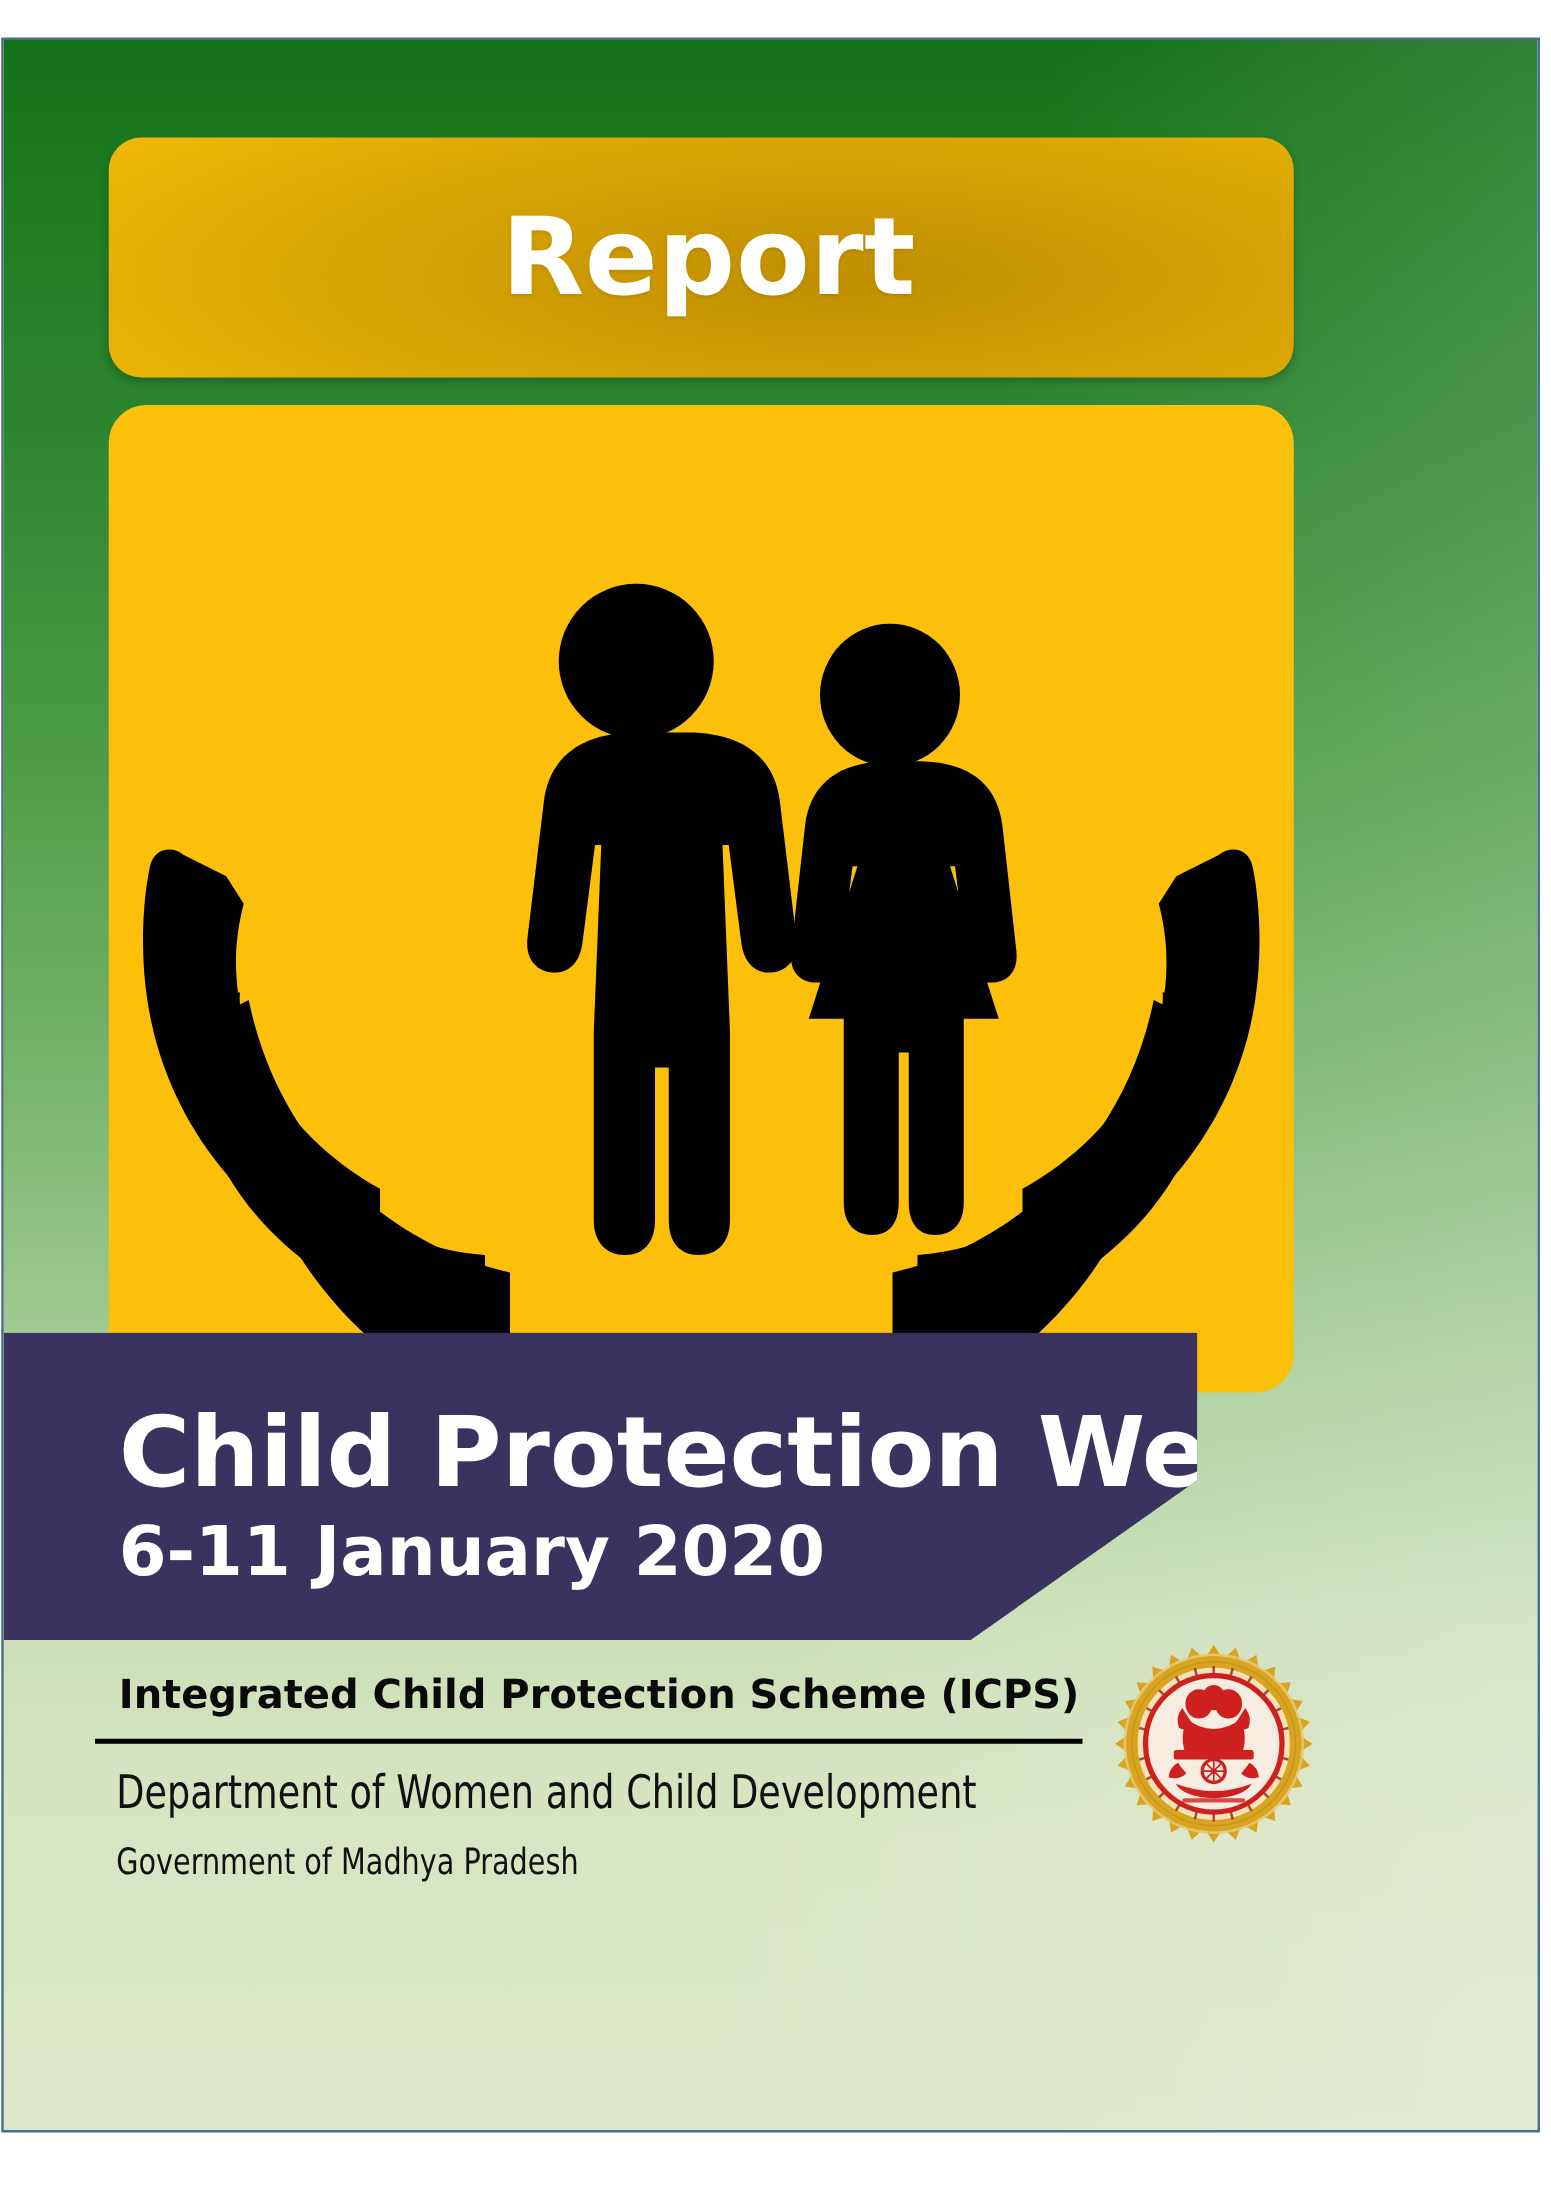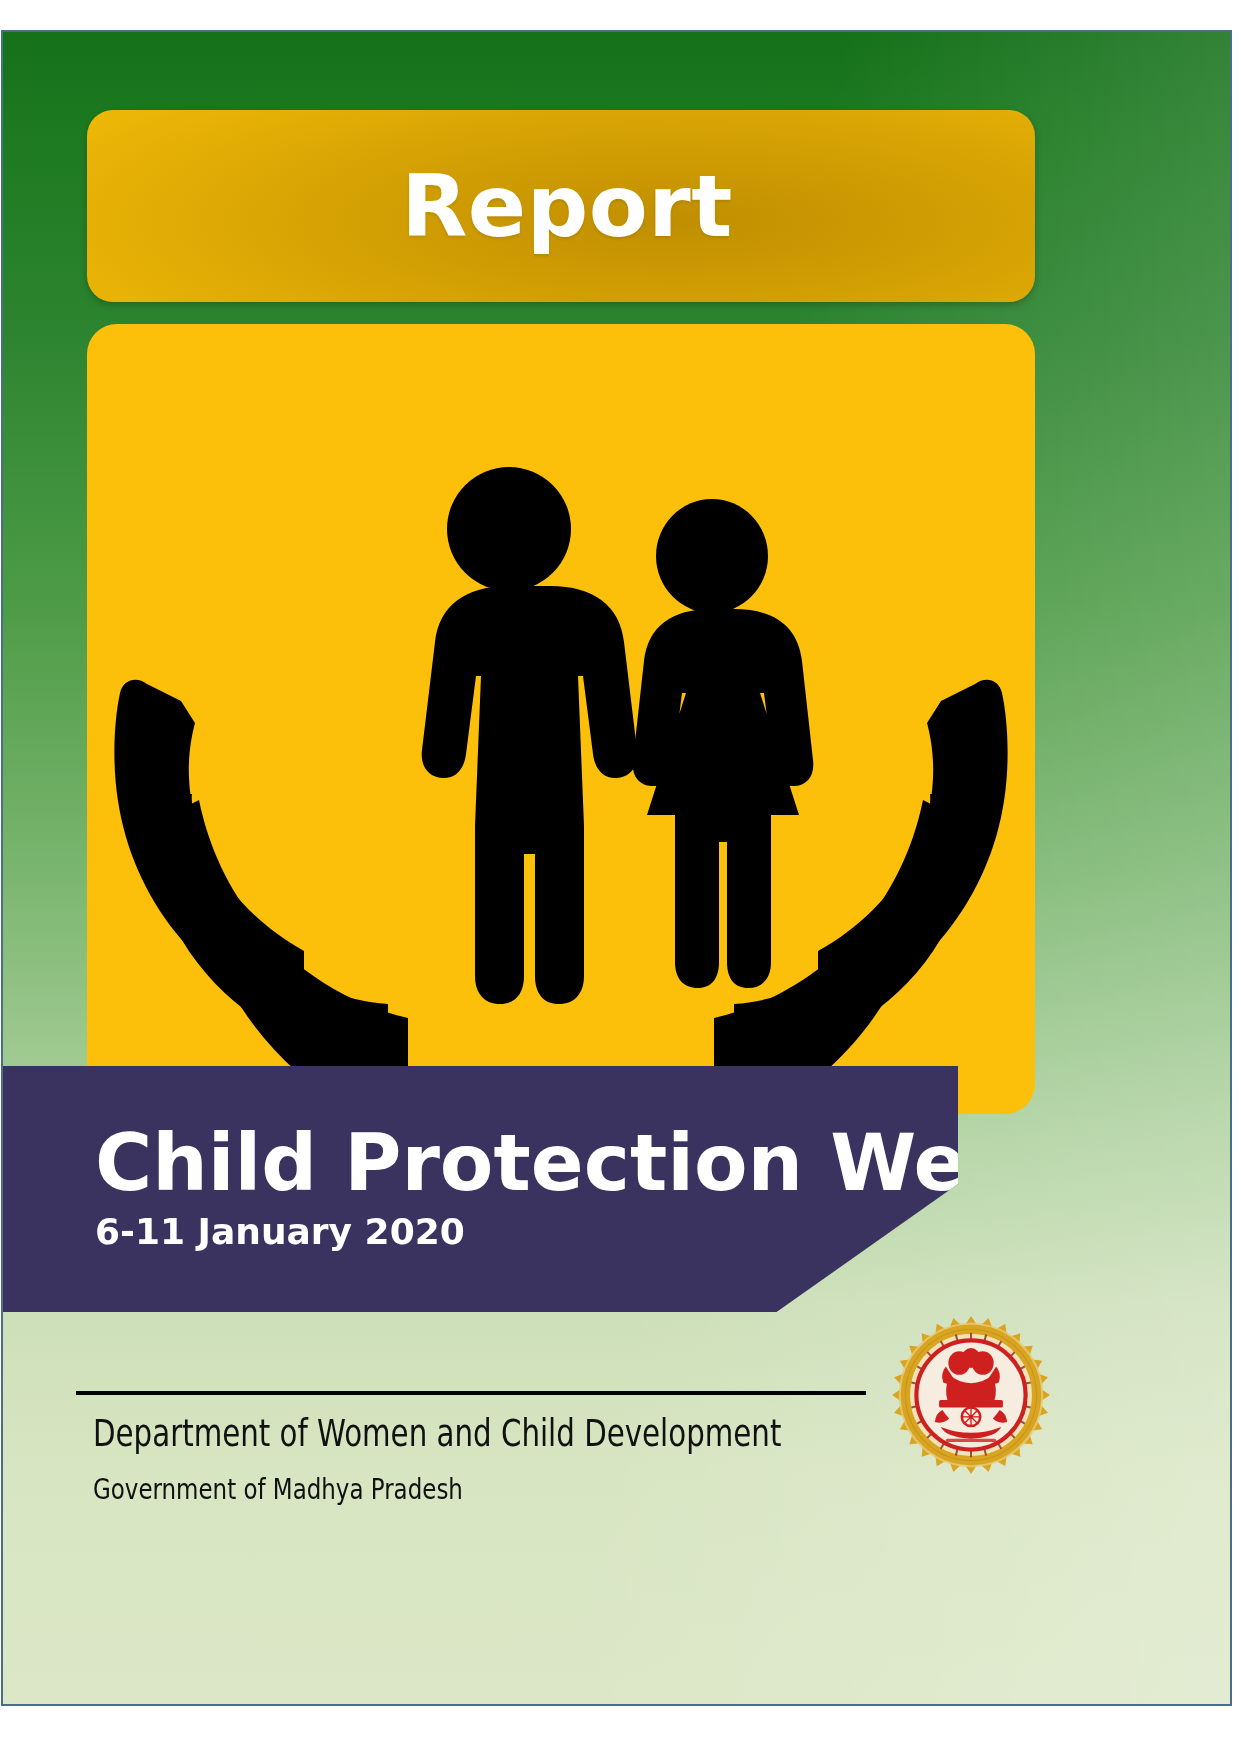--- a/index.html
+++ b/index.html
@@ -117,21 +117,21 @@
     font-weight: bold;
     line-height: 1;
     white-space: nowrap;
     font-family: "DejaVu Sans", sans-serif;
   }
   .title-date {
     position: absolute;
     left: 92px;
     top: 148px;
     color: #ffffff;
-    font-size: 36px;
+    font-size: 55px;
     font-weight: bold;
     line-height: 1;
     white-space: nowrap;
     font-family: "DejaVu Sans", sans-serif;
   }
 
   
   .footer {
     position: absolute;
     left: 0;
@@ -294,20 +294,21 @@
         </g>
       </svg>
     </div>
 
     <div class="title-banner">
       <div class="title-main">Child Protection Week</div>
       <div class="title-date">6-11 January 2020</div>
     </div>
 
     <div class="footer">
+      <div class="scheme-line">Integrated Child Protection Scheme (ICPS)</div>
       <div class="divider"></div>
       <div class="dept-line">Department of Women and Child Development</div>
       <div class="govt-line">Government of Madhya Pradesh</div>
     </div>
 
     <div class="emblem">
       <svg viewBox="0 0 200 200" xmlns="http://www.w3.org/2000/svg">
         <defs>
           <g id="scallop-tooth">
             <path d="M100 4 l9 13 l-18 0 z" fill="#d9a520"></path>

